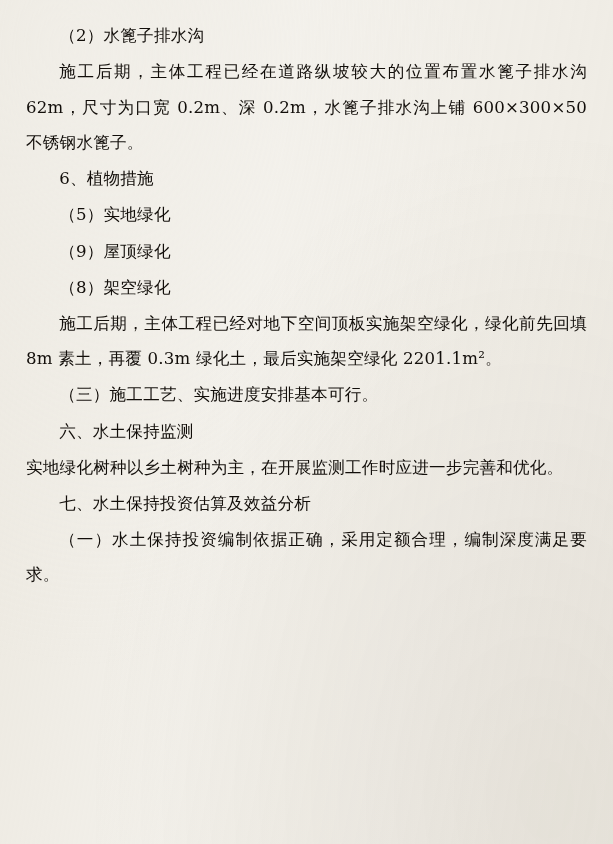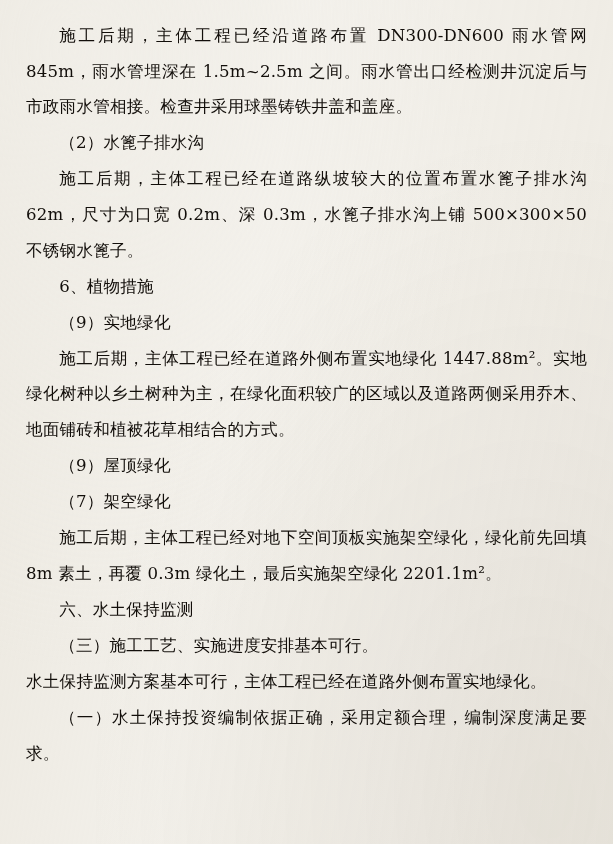--- a/index.html
+++ b/index.html
@@ -49,28 +49,27 @@
   }
   p.indent {
     text-indent: 2em;
   }
 </style>
 </head>
 <body>
 
 <div class="page">
   <div class="body-text">
-    <p class="indent">施工后期，主体工程已经沿道路布置 DN300-DN600 雨水管网 845m，雨水管埋深在 1.5m~2.5m 之间。雨水管出口经检测井沉淀后与市政雨水管相接。检查井采用球墨铸铁井盖和盖座。</p>
     <p class="indent">（2）水篦子排水沟</p>
-    <p class="indent">施工后期，主体工程已经在道路纵坡较大的位置布置水篦子排水沟 62m，尺寸为口宽 0.2m、深 0.3m，水篦子排水沟上铺 500×300×50 不锈钢水篦子。</p>
+    <p class="indent">施工后期，主体工程已经在道路纵坡较大的位置布置水篦子排水沟 62m，尺寸为口宽 0.2m、深 0.2m，水篦子排水沟上铺 600×300×50 不锈钢水篦子。</p>
     <p class="indent">6、植物措施</p>
-    <p class="indent">（9）实地绿化</p>
-    <p class="indent">施工后期，主体工程已经在道路外侧布置实地绿化 1447.88m²。实地绿化树种以乡土树种为主，在绿化面积较广的区域以及道路两侧采用乔木、地面铺砖和植被花草相结合的方式。</p>
+    <p class="indent">（5）实地绿化</p>
     <p class="indent">（9）屋顶绿化</p>
-    <p class="indent">（7）架空绿化</p>
+    <p class="indent">（8）架空绿化</p>
     <p class="indent">施工后期，主体工程已经对地下空间顶板实施架空绿化，绿化前先回填 8m 素土，再覆 0.3m 绿化土，最后实施架空绿化 2201.1m²。</p>
+    <p class="indent">（三）施工工艺、实施进度安排基本可行。</p>
     <p class="indent">六、水土保持监测</p>
-    <p class="indent">（三）施工工艺、实施进度安排基本可行。</p>
-    <p>水土保持监测方案基本可行，主体工程已经在道路外侧布置实地绿化。</p>
+    <p>实地绿化树种以乡土树种为主，在开展监测工作时应进一步完善和优化。</p>
+    <p class="indent">七、水土保持投资估算及效益分析</p>
     <p class="indent">（一）水土保持投资编制依据正确，采用定额合理，编制深度满足要求。</p>
 
   </div>
 </div>
 
 </body></html>

